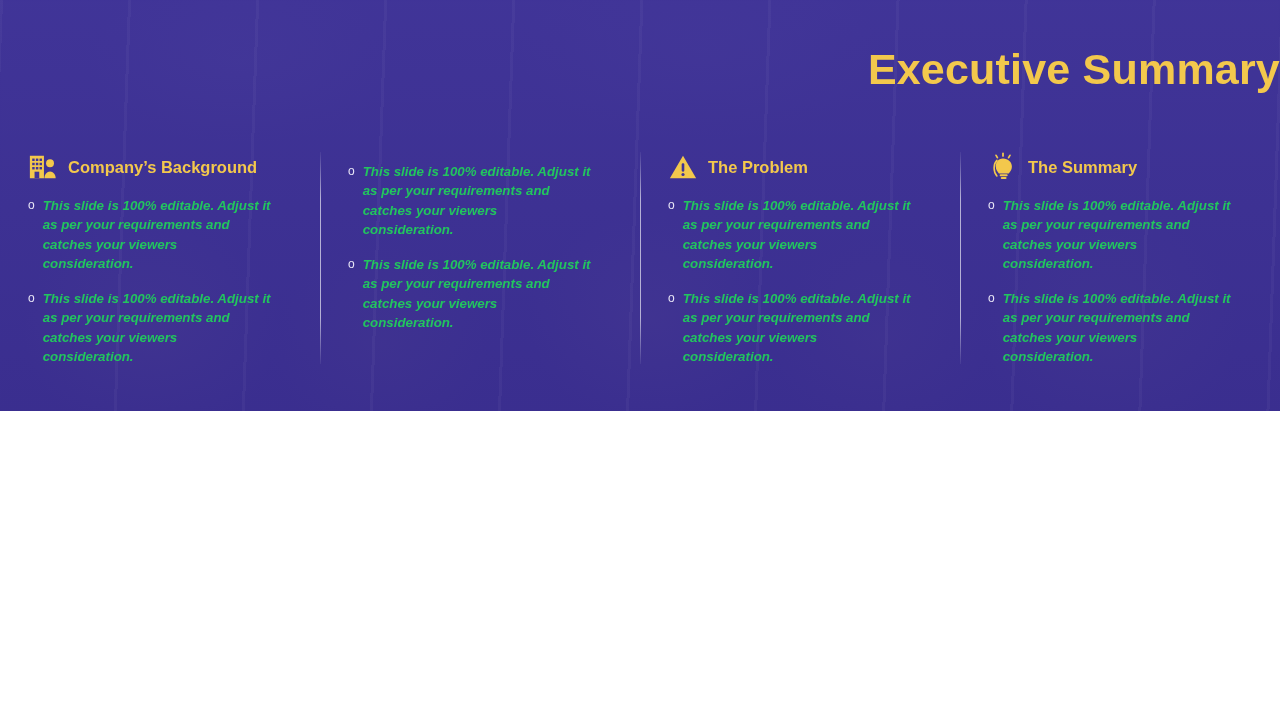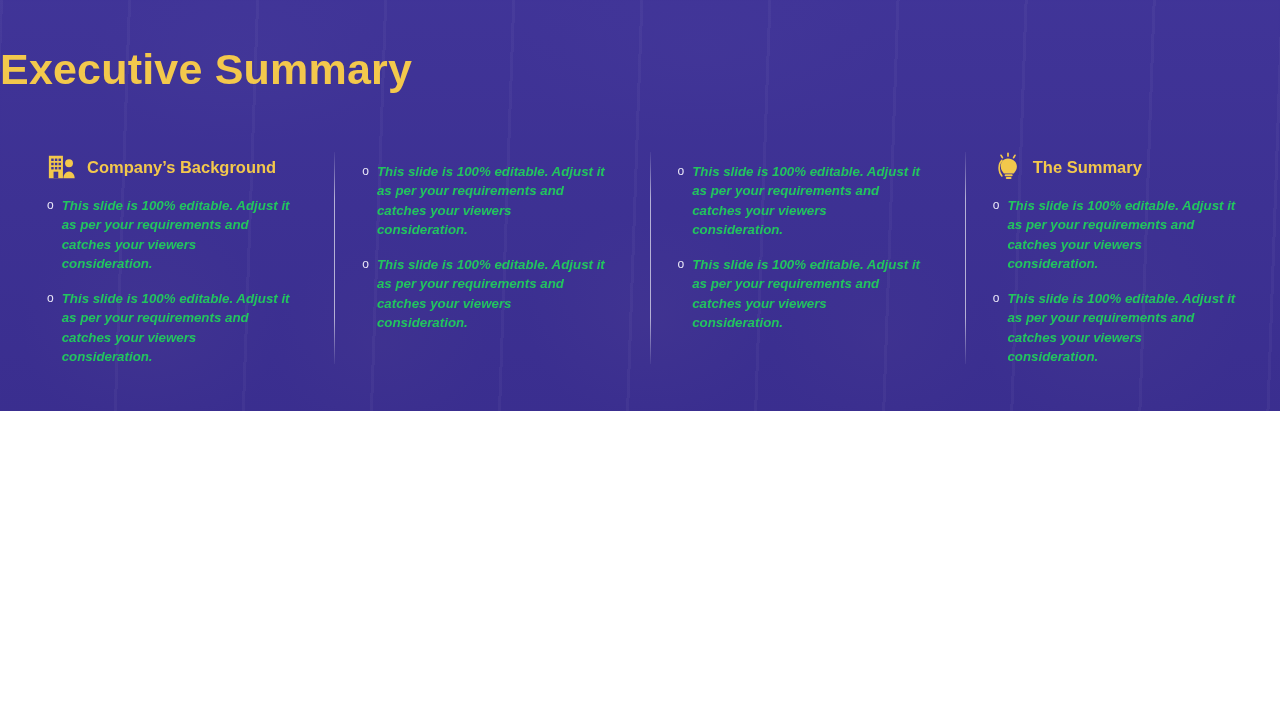--- a/index.html
+++ b/index.html
@@ -37,30 +37,29 @@
     background:linear-gradient(180deg, rgba(63,51,151,.86), rgba(58,46,143,.90));
   }
   #hero .vbars {
     position:absolute; inset:0;
     background:repeating-linear-gradient(92deg,
       rgba(255,255,255,.035) 0 3px, transparent 3px 128px);
   }
 
   #slide-title {
     position:absolute; left:0; top:45px; width:1280px;
-    text-align:left;
+    text-align:right;
     color:#f3c84c;
     font-size:43px; font-weight:bold; letter-spacing:.2px;
   }
 
   
   #columns {
     position:absolute; left:0; top:150px; width:1280px; height:230px;
     display:flex;
-    padding-left:19px;
   }
   .col { position:relative; padding:0 22px 0 28px; flex:1 1 0; }
   .col + .col::before {
     content:""; position:absolute; left:0; top:2px; width:1px; height:212px;
     background:linear-gradient(180deg, rgba(255,255,255,.05), rgba(255,255,255,.62) 22%, rgba(255,255,255,.62) 78%, rgba(255,255,255,.05));
   }
   .col-head { display:flex; align-items:center; gap:10px; height:34px; }
   .col-head .ico { width:30px; height:30px; flex:0 0 30px; display:block; }
   .col-title { color:#f3c84c; font-size:16.5px; font-weight:bold; white-space:nowrap; }
   .bullets { margin-top:12px; }
@@ -129,20 +128,28 @@
           <span class="txt">This slide is 100% editable. Adjust it as per your requirements and catches your viewers consideration.</span>
         </div>
         <div class="bullet">
           <span class="dot">o</span>
           <span class="txt">This slide is 100% editable. Adjust it as per your requirements and catches your viewers consideration.</span>
         </div>
       </div>
     </div>
 
     <div class="col">
+      <div class="col-head">
+        <svg class="ico" viewBox="0 0 32 32">
+          <path d="M16 4 L30 28 L2 28 Z" fill="#f3c84c"></path>
+          <rect x="14.6" y="12" width="2.8" height="9" rx="1.2" fill="#3f3397"></rect>
+          <circle cx="16" cy="24" r="1.7" fill="#3f3397"></circle>
+        </svg>
+        <div class="col-title">The Problem</div>
+      </div>
       <div class="bullets">
         <div class="bullet">
           <span class="dot">o</span>
           <span class="txt">This slide is 100% editable. Adjust it as per your requirements and catches your viewers consideration.</span>
         </div>
         <div class="bullet">
           <span class="dot">o</span>
           <span class="txt">This slide is 100% editable. Adjust it as per your requirements and catches your viewers consideration.</span>
         </div>
       </div>

